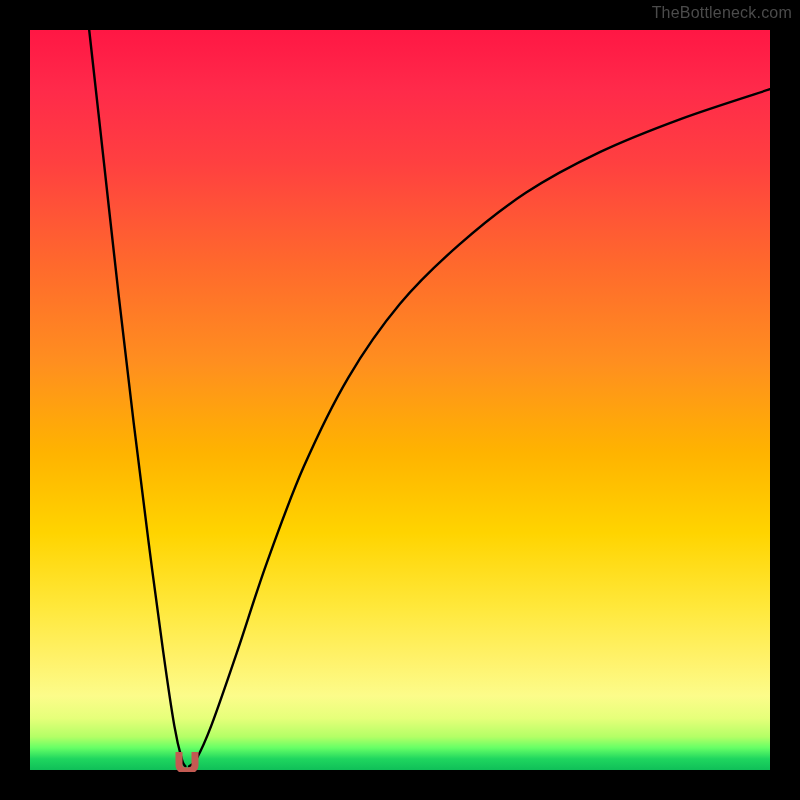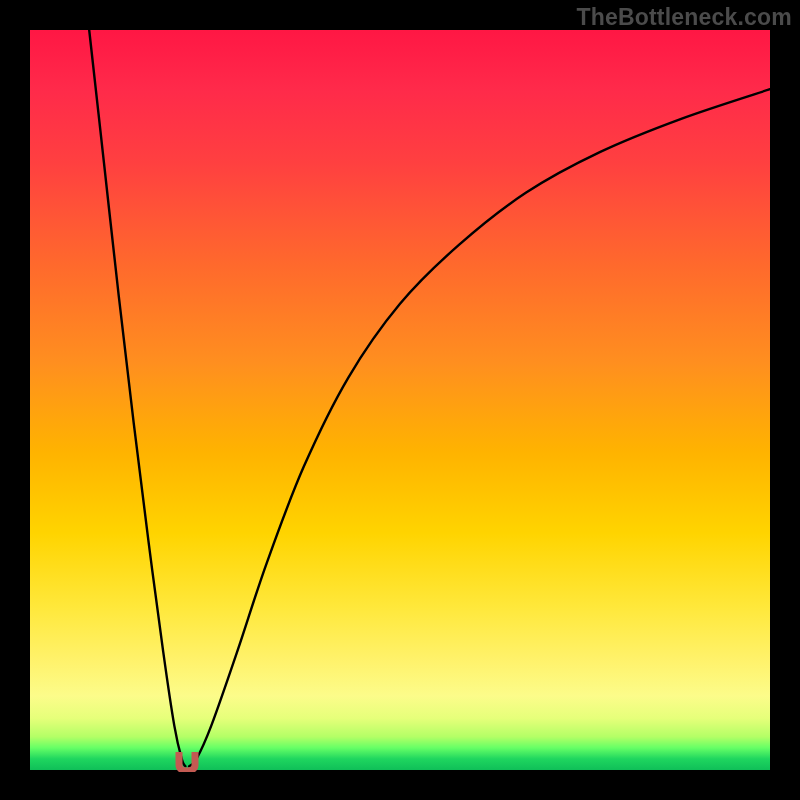--- a/index.html
+++ b/index.html
@@ -43,23 +43,23 @@
       #66ff66 97%,
       #1fd65f 98.5%,
       #0fbf58 100%
     );
   }
   .watermark {
     position: absolute;
     top: 4px;
     right: 8px;
     color: #4b4b4b;
-    font-size: 23px;
+    font-size: 16px;
     letter-spacing: 0.2px;
-    font-weight: 700;
+    font-weight: 400;
     user-select: none;
   }
   svg.curve {
     position: absolute;
     left: 0;
     top: 0;
     width: 740px;
     height: 740px;
     overflow: visible;
   }

